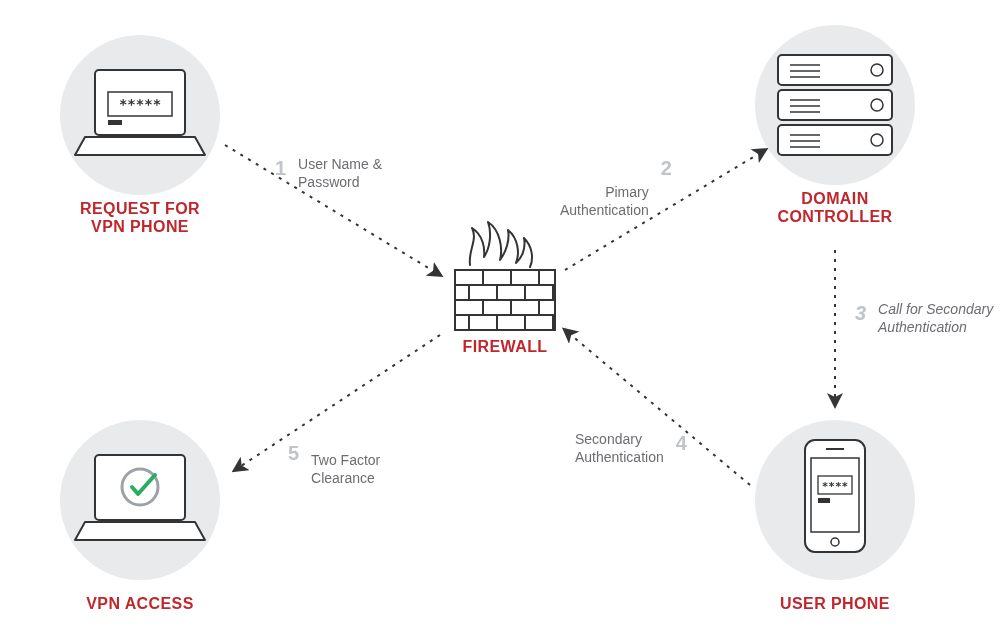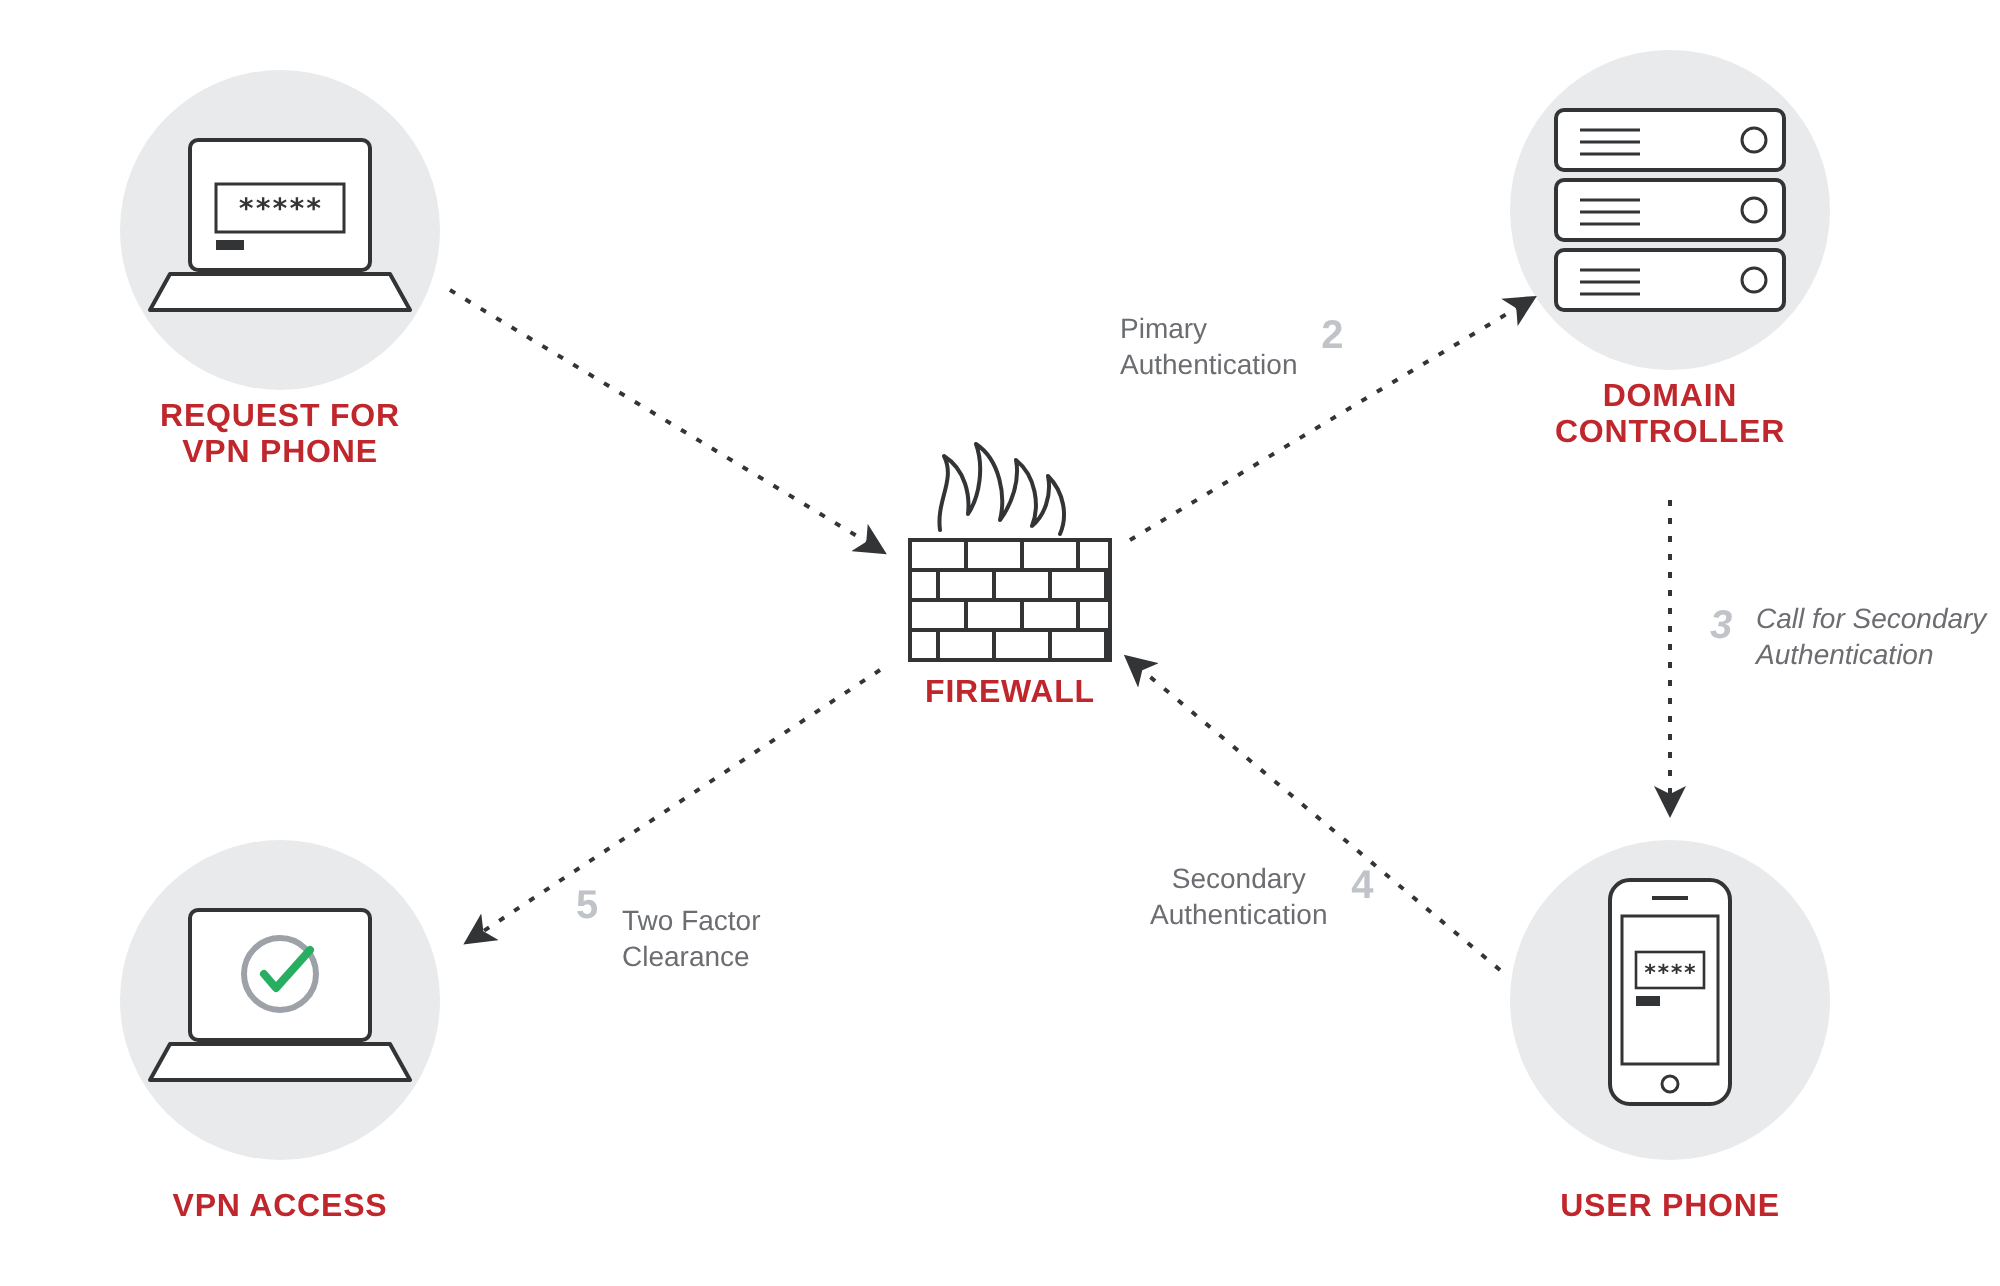--- a/index.html
+++ b/index.html
@@ -169,35 +169,40 @@
 
   <div class="node-label" style="left:455px; top:338px; width:100px;">FIREWALL</div>
 
   <div class="node-label" style="left:745px; top:190px; width:180px; white-space:pre-line;">DOMAIN
 CONTROLLER</div>
 
   <div class="node-label" style="left:760px; top:595px; width:150px;">USER PHONE</div>
 
   <div class="node-label" style="left:65px; top:595px; width:150px;">VPN ACCESS</div>
 
+  <div class="step-label" style="left:275px; top:155px;">
+    <span class="num">1</span>
+    <span class="txt" style="white-space:pre-line;">User Name &amp;
+Password</span>
+  </div>
 
   <div class="step-label right" style="left:560px; top:155px;">
-    <span class="txt" style="white-space:pre-line; ">Pimary
+    <span class="txt" style="white-space:pre-line; text-align:right;margin-top:28px;">Pimary
 Authentication</span>
     <span class="num">2</span>
   </div>
 
   <div class="step-label" style="left:855px; top:300px;font-style:italic;">
     <span class="num">3</span>
     <span class="txt" style="white-space:pre-line;">Call for Secondary
 Authentication</span>
   </div>
 
   <div class="step-label right" style="left:575px; top:430px;">
-    <span class="txt" style="white-space:pre-line; text-align:center;">Secondary
+    <span class="txt" style="white-space:pre-line; text-align:left;">Secondary
 Authentication</span>
     <span class="num">4</span>
   </div>
 
   <div class="step-label" style="left:288px; top:440px;">
     <span class="num">5</span>
     <span class="txt" style="white-space:pre-line;margin-top:11px;">Two Factor
 Clearance</span>
   </div>
 

